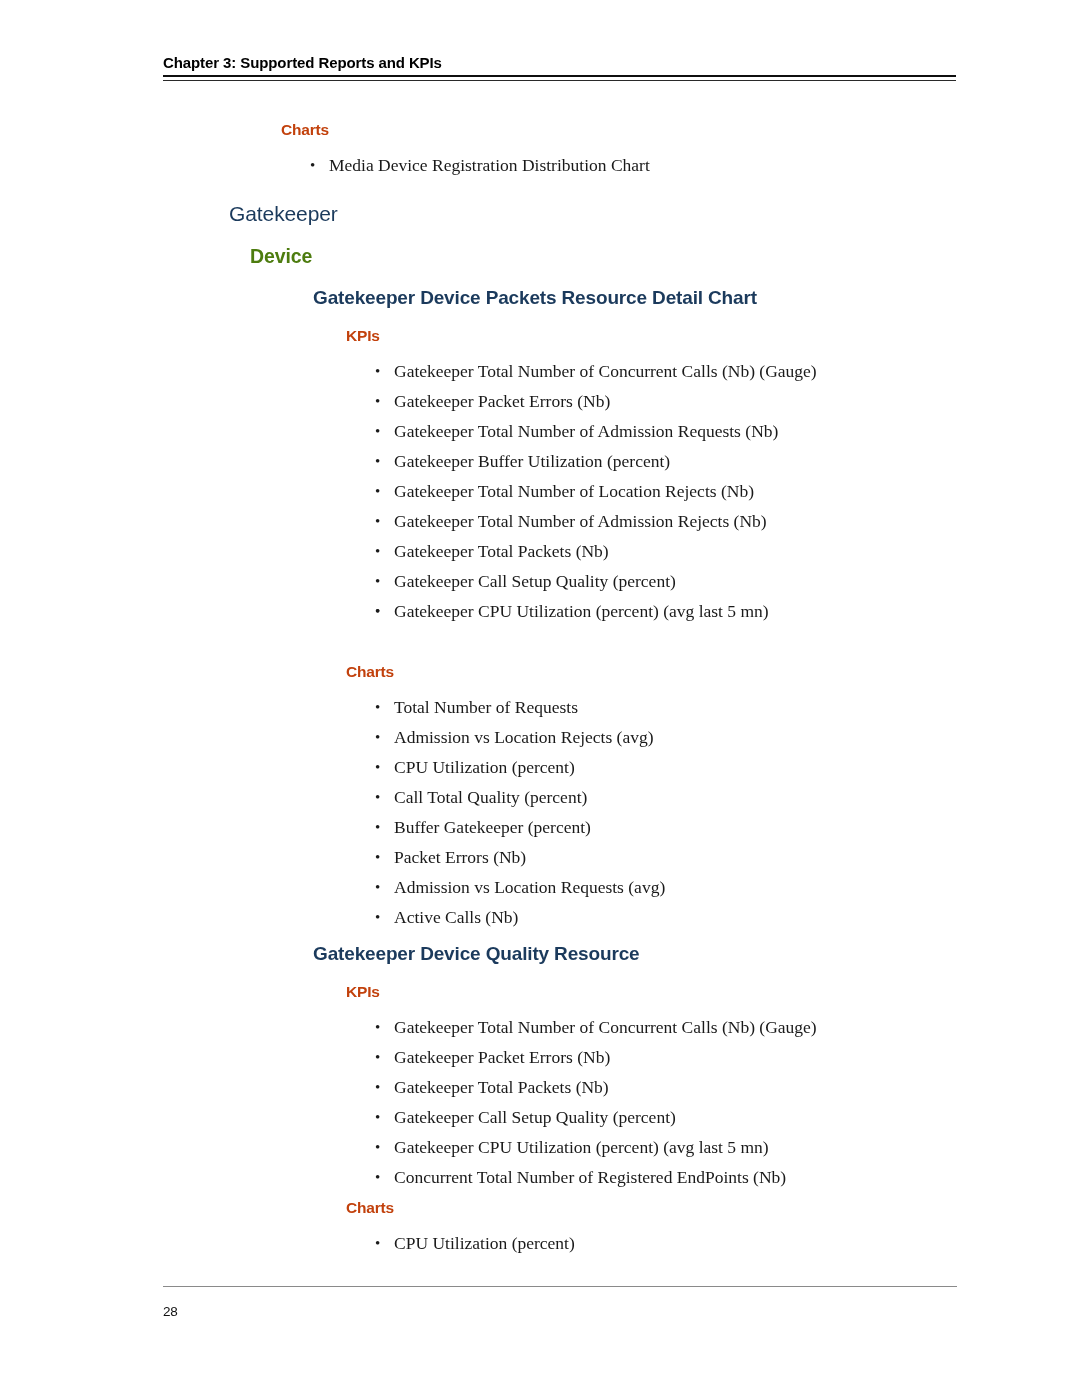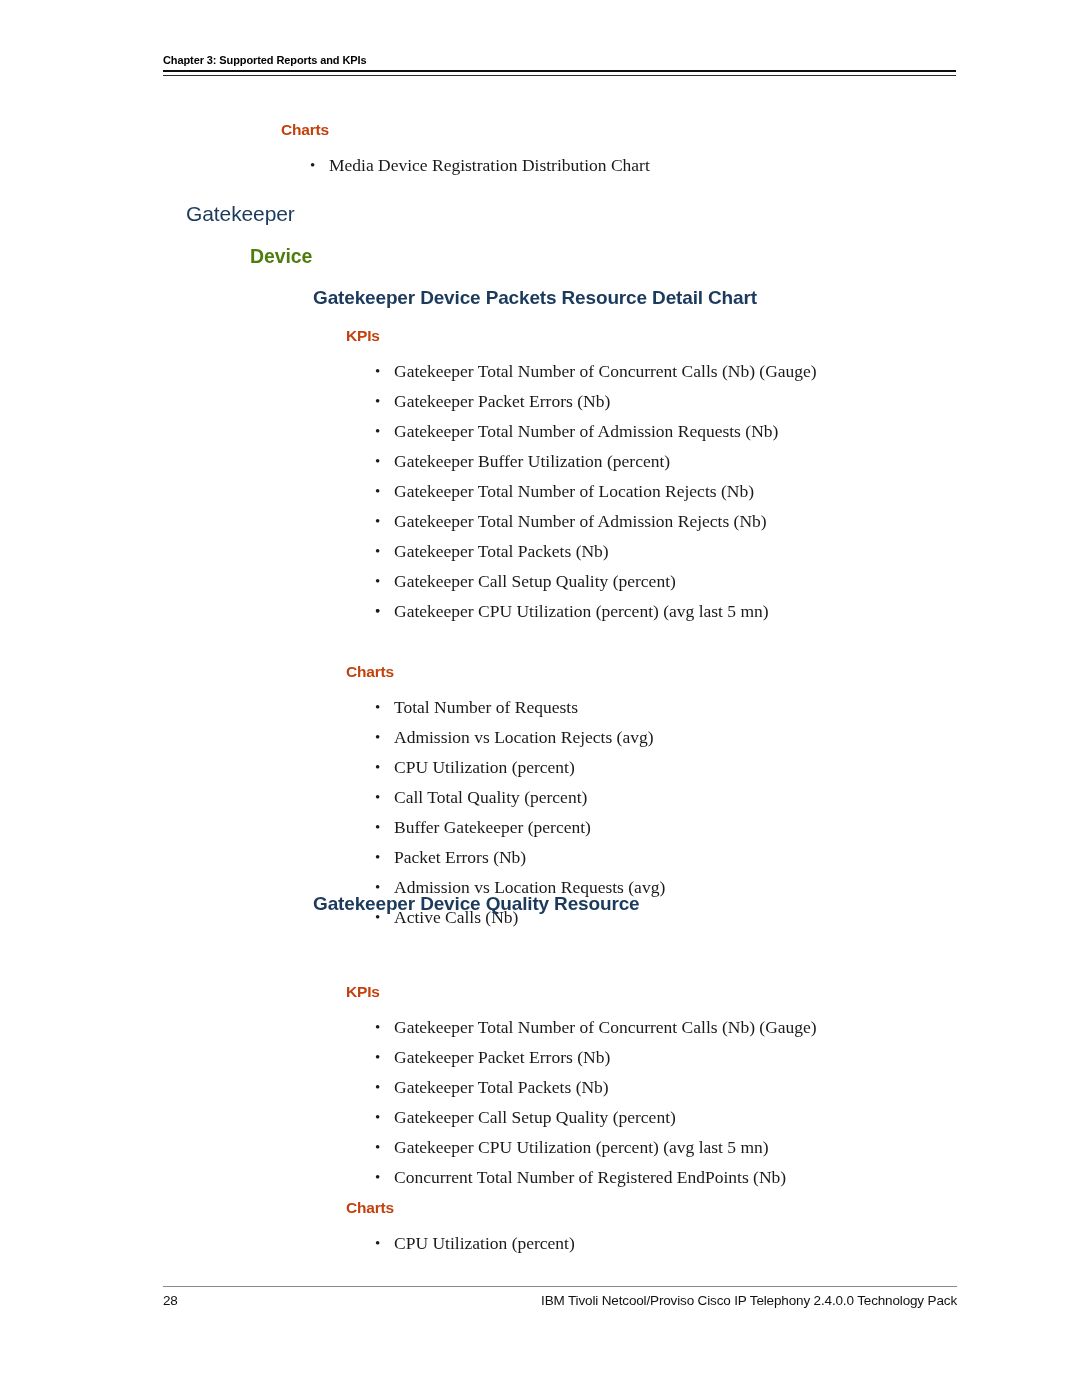--- a/index.html
+++ b/index.html
@@ -26,21 +26,21 @@
 
   
   .running-head {
     position: absolute;
     left: 163px;
     top: 54px;
     width: 793px;
   }
   .running-head-text {
     font-family: "Liberation Sans", sans-serif;
-    font-size: 11px;
+    font-size: 15px;
     font-weight: 600;
     color: #000000;
     letter-spacing: -0.1px;
     white-space: nowrap;
   }
   .running-head-rule {
     margin-top: 4px;
     height: 3px;
     border-top: 2px solid #0f0f0f;
     border-bottom: 1px solid #2a2a2a;
@@ -59,20 +59,21 @@
   }
 
   
   .h1-head {
     font-family: "Liberation Sans", sans-serif;
     font-weight: normal;
     font-size: 21px;
     color: #1b3a5c;
     letter-spacing: -0.1px;
     white-space: nowrap;
+    margin-left: 43px;
   }
   .h2-head {
     font-family: "Liberation Sans", sans-serif;
     font-weight: bold;
     font-size: 19.5px;
     color: #4d7c0f;
     letter-spacing: -0.1px;
     white-space: nowrap;
   }
   .h3-head {
@@ -117,21 +118,21 @@
     left: 163px;
     top: 1286px;
     width: 794px;
   }
   .footer-rule {
     height: 1px;
     background: #8a8a8a;
     width: 100%;
   }
   .footer-row {
-    margin-top: 6px;
+    margin-top: 17px;
     display: flex;
     justify-content: space-between;
     align-items: baseline;
   }
   .footer-text {
     font-family: "Liberation Sans", sans-serif;
     font-size: 13.5px;
     color: #111111;
     letter-spacing: -0.15px;
     white-space: nowrap;
@@ -198,21 +199,21 @@
         <li><span class="dot">•</span><span>Admission vs Location Rejects (avg)</span></li>
         <li><span class="dot">•</span><span>CPU Utilization (percent)</span></li>
         <li><span class="dot">•</span><span>Call Total Quality (percent)</span></li>
         <li><span class="dot">•</span><span>Buffer Gatekeeper (percent)</span></li>
         <li><span class="dot">•</span><span>Packet Errors (Nb)</span></li>
         <li><span class="dot">•</span><span>Admission vs Location Requests (avg)</span></li>
         <li><span class="dot">•</span><span>Active Calls (Nb)</span></li>
       </ul>
   </div>
 
-  <div class="blk" style="left:313px; top:893px;">
+  <div class="blk" style="left:313px; top:943px;">
     <div class="h3-head">Gatekeeper Device Quality Resource</div>
   </div>
 
   <div class="blk" style="left:346px; top:983px;">
     <div class="label-head">KPIs</div>
   </div>
 
   <div class="blk" style="left:375px; top:1012px;">
     <ul class="bullets" id="s2-kpis">
         <li><span class="dot">•</span><span>Gatekeeper Total Number of Concurrent Calls (Nb) (Gauge)</span></li>
@@ -231,17 +232,16 @@
   <div class="blk" style="left:375px; top:1228px;">
     <ul class="bullets" id="s2-charts">
         <li><span class="dot">•</span><span>CPU Utilization (percent)</span></li>
       </ul>
   </div>
 
   <div class="footer">
     <div class="footer-rule"></div>
     <div class="footer-row">
       <div class="footer-text">28</div>
-      <div class="footer-text">IBM Tivoli Netcool/Proviso Cisco IP Telephony 2.4.0.0 Technology Pack</div>
     </div>
   </div>
 
 </div>
 
 </body></html>

